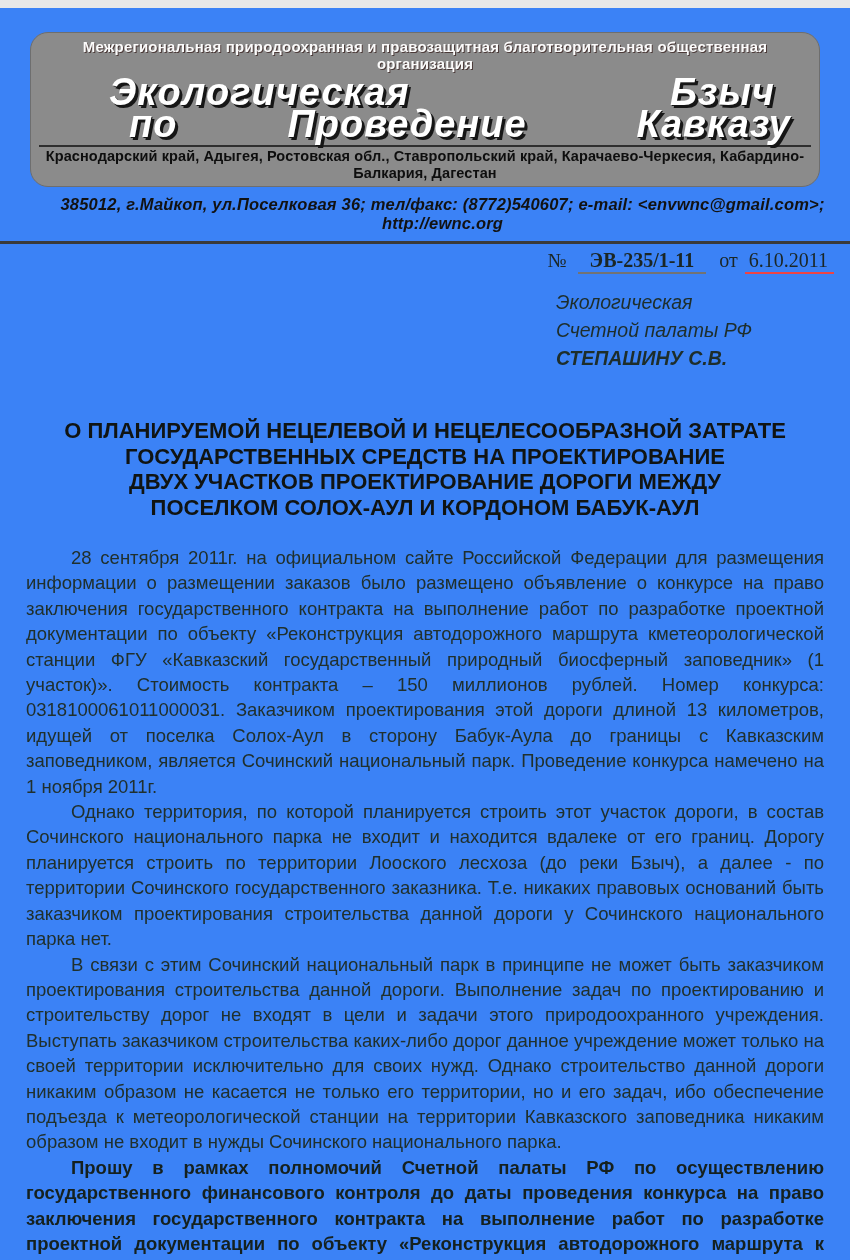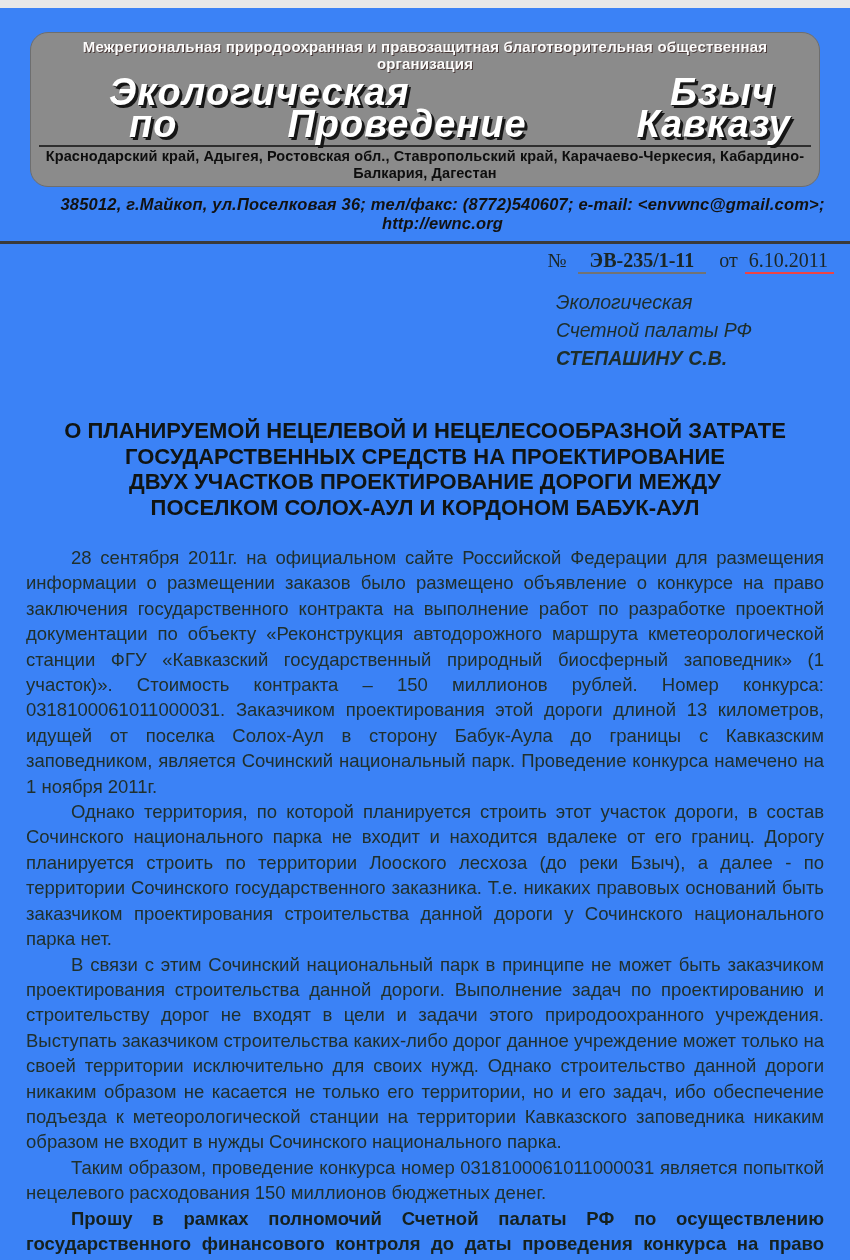--- a/index.html
+++ b/index.html
@@ -162,16 +162,15 @@
     <div>О ПЛАНИРУЕМОЙ НЕЦЕЛЕВОЙ И НЕЦЕЛЕСООБРАЗНОЙ ЗАТРАТЕ</div>
     <div>ГОСУДАРСТВЕННЫХ СРЕДСТВ НА ПРОЕКТИРОВАНИЕ</div>
     <div>ДВУХ УЧАСТКОВ ПРОЕКТИРОВАНИЕ ДОРОГИ МЕЖДУ</div>
     <div>ПОСЕЛКОМ СОЛОХ-АУЛ И КОРДОНОМ БАБУК-АУЛ</div>
   </div>
 
 
   <p class="para first">28 сентября 2011г. на официальном сайте Российской Федерации для размещения информации о размещении заказов было размещено объявление о конкурсе на право заключения государственного контракта на выполнение работ по разработке проектной документации по объекту «Реконструкция автодорожного маршрута кметеорологической станции ФГУ «Кавказский государственный природный биосферный заповедник» (1 участок)». Стоимость контракта – 150 миллионов рублей. Номер конкурса: 0318100061011000031. Заказчиком проектирования этой дороги длиной 13 километров, идущей от поселка Солох-Аул в сторону Бабук-Аула до границы с Кавказским заповедником, является Сочинский национальный парк. Проведение конкурса намечено на 1 ноября 2011г.</p>
   <p class="para">Однако территория, по которой планируется строить этот участок дороги, в состав Сочинского национального парка не входит и находится вдалеке от его границ. Дорогу планируется строить по территории Лооского лесхоза (до реки Бзыч), а далее - по территории Сочинского государственного заказника. Т.е. никаких правовых оснований быть заказчиком проектирования строительства данной дороги у Сочинского национального парка нет.</p>
   <p class="para">В связи с этим Сочинский национальный парк в принципе не может быть заказчиком проектирования строительства данной дороги. Выполнение задач по проектированию и строительству дорог не входят в цели и задачи этого природоохранного учреждения. Выступать заказчиком строительства каких-либо дорог данное учреждение может только на своей территории исключительно для своих нужд. Однако строительство данной дороги никаким образом не касается не только его территории, но и его задач, ибо обеспечение подъезда к метеорологической станции на территории Кавказского заповедника никаким образом не входит в нужды Сочинского национального парка.</p>
-  <p class="para">Таким образом, проведение конкурса номер 0318100061011000031 является попыткой нецелевого расходования 150 миллионов бюджетных денег.</p>
   <p class="para bold">Прошу в рамках полномочий Счетной палаты РФ по осуществлению государственного финансового контроля до даты проведения конкурса на право заключения государственного контракта на выполнение работ по разработке проектной документации по объекту «Реконструкция автодорожного маршрута к метеорологической станции ФГУ «Кавказский государственный природный</p>
 
 </div>
 
 </body></html>

